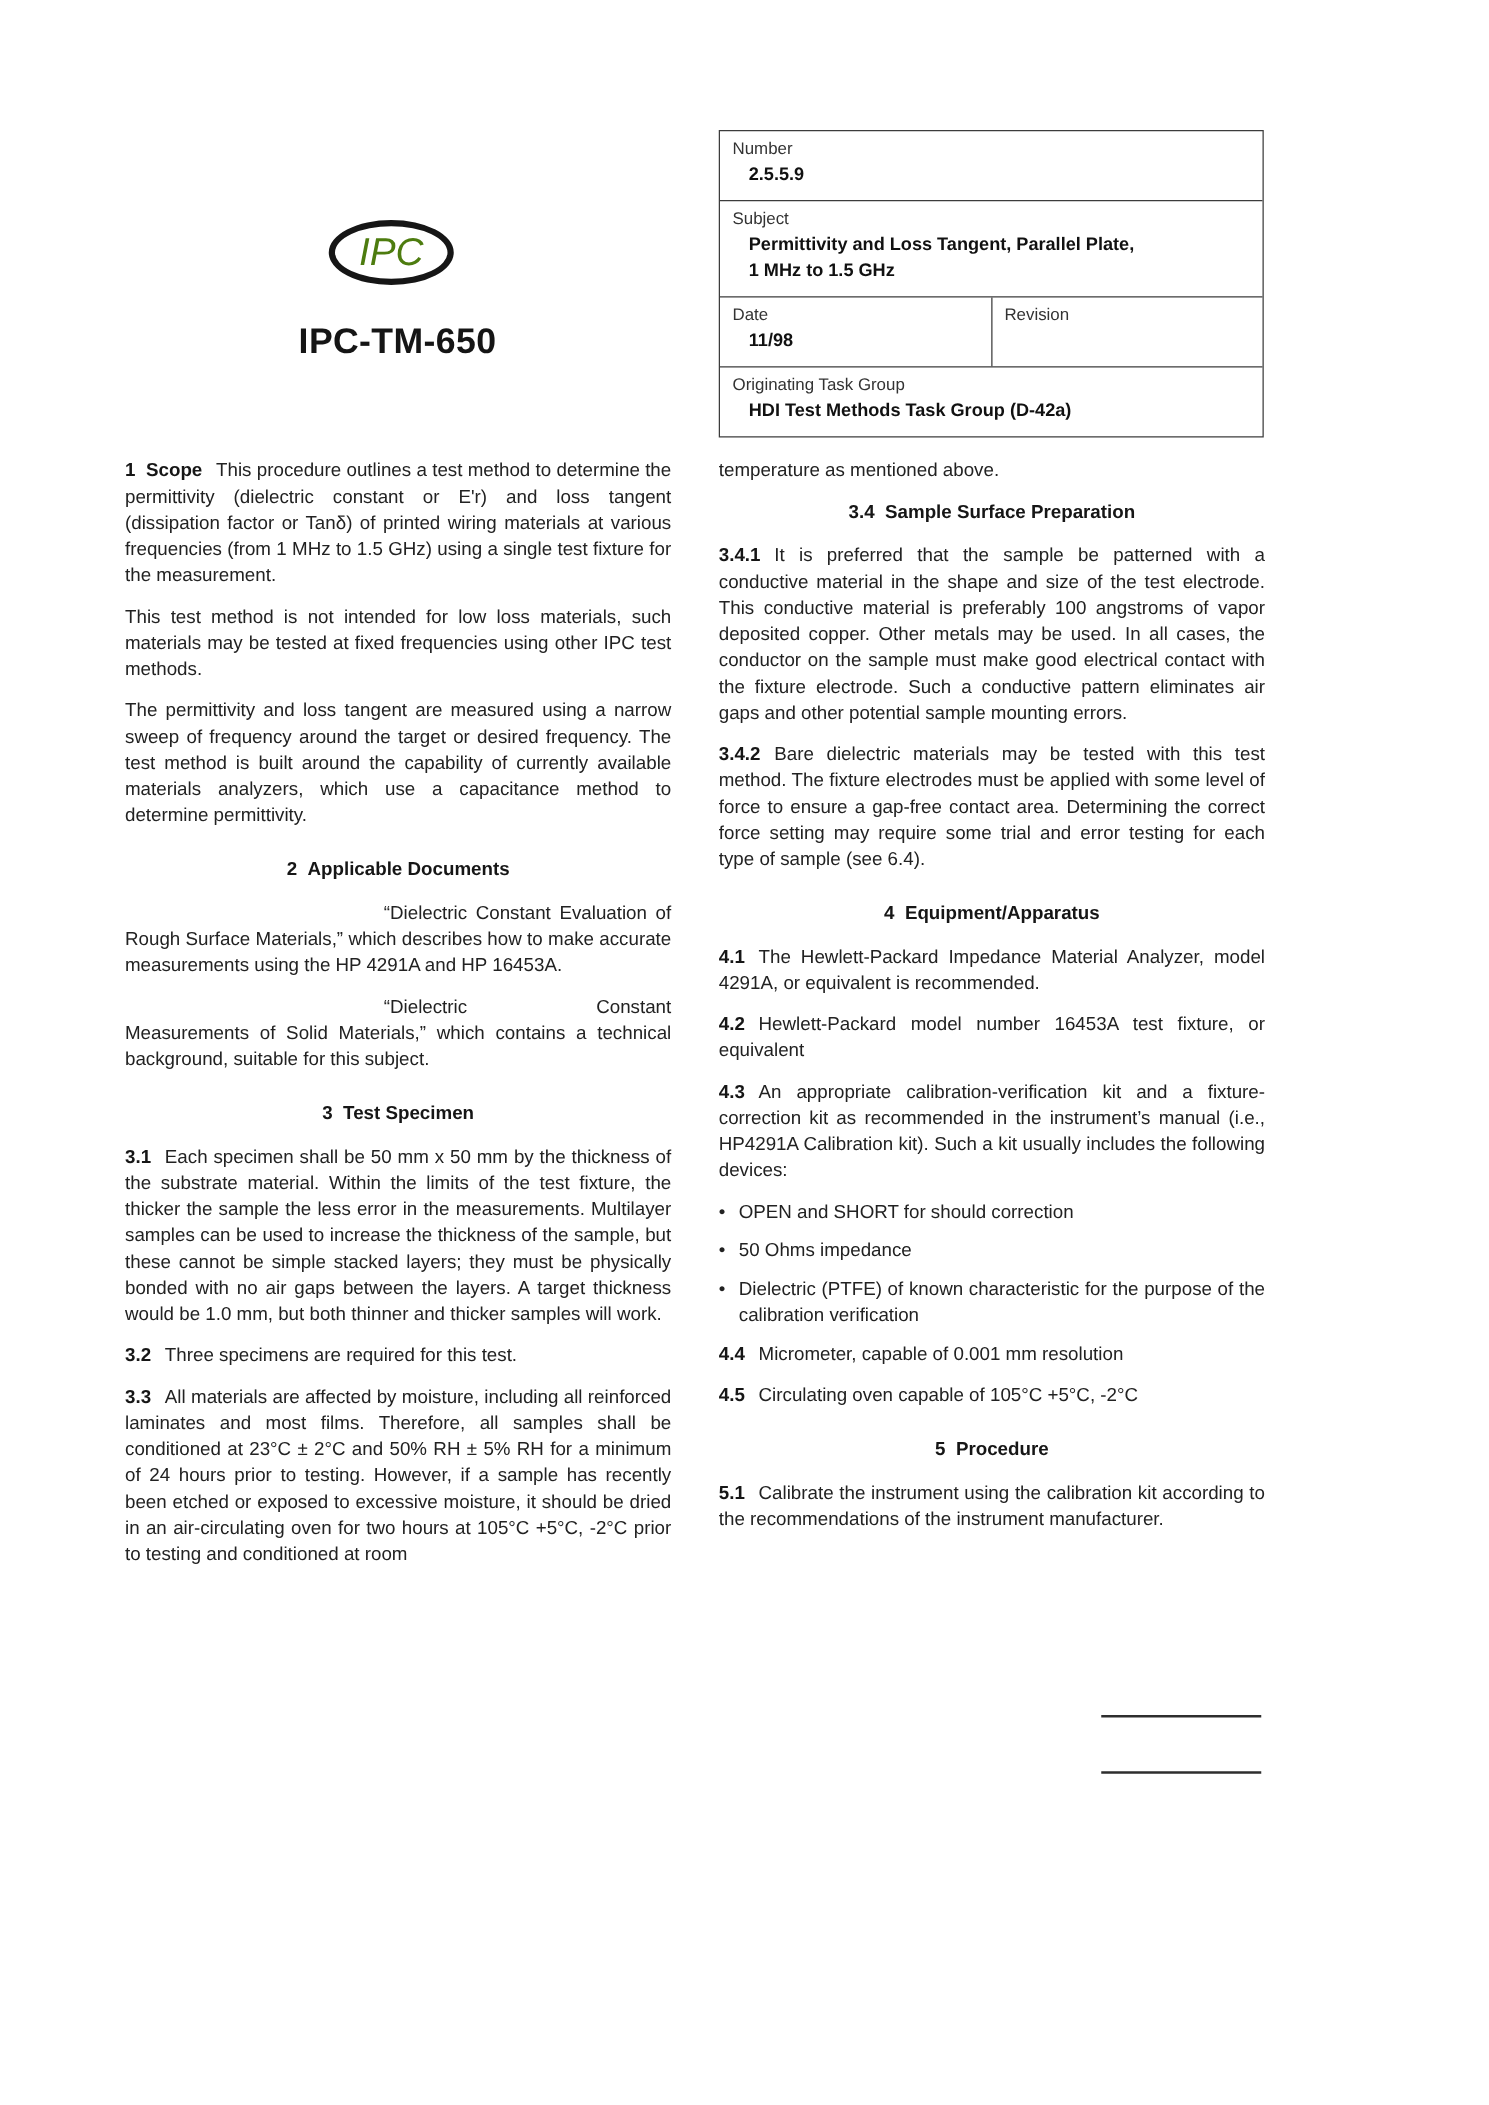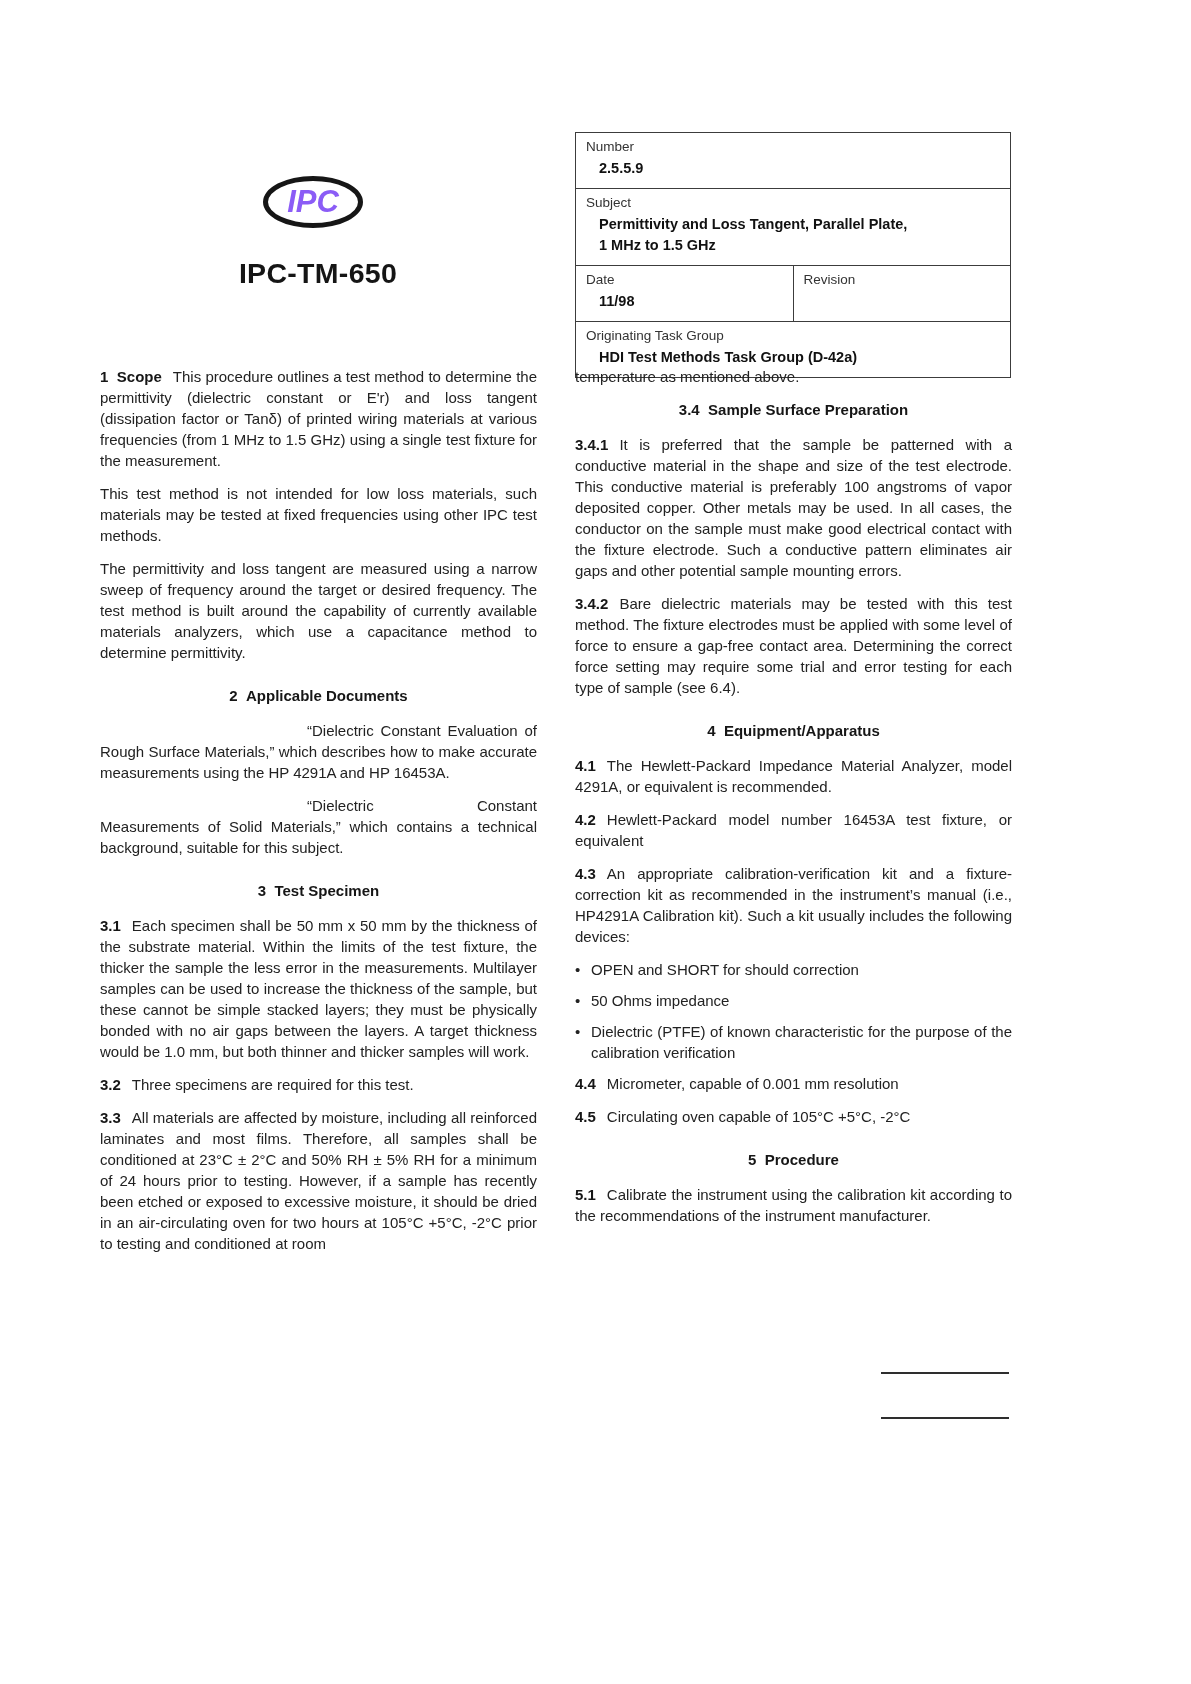--- a/index.html
+++ b/index.html
@@ -13,33 +13,33 @@
   }
 
   
   .logo {
     position:absolute; left:263px; top:176px;
     width:100px; height:52px;
     border:5px solid #161616; border-radius:50%;
     display:flex; align-items:center; justify-content:center;
     background:#fff;
   }
-  .logo-text { font-weight:bold; font-style:italic; font-size:31px; color:#8b5cf6; }
+  .logo-text { font-weight:normal; font-style:italic; font-size:31px; color:#4d7c0f; }
 
   
   .manual-title {
     position:absolute; left:98px; top:256px; width:440px;
     text-align:center; font-weight:bold; font-size:28.5px;
     line-height:1.25; color:#151515; letter-spacing:0.3px;
   }
 
   
   .info-table {
     position:absolute; left:575px; top:104px; width:436px;
-    border:1.5px solid #3c3c3c; background:#fff;margin-top:28px;
+    border:1.5px solid #3c3c3c; background:#fff;
   }
   .it-row { border-bottom:1.5px solid #3c3c3c; padding:6px 10px 9px 10px; }
   .it-row.last { border-bottom:none; }
   .it-label { font-size:13.5px; color:#333; }
   .it-value { font-weight:bold; font-size:14.5px; color:#111; padding-left:13px; margin-top:4px; line-height:1.45; }
   .it-split { display:flex; padding:0; }
   .it-cell { flex:1; padding:6px 10px 9px 10px; }
   .it-cell.first { border-right:1.5px solid #3c3c3c; }
   .it-cell .it-value.empty { min-height:17px; }
 

